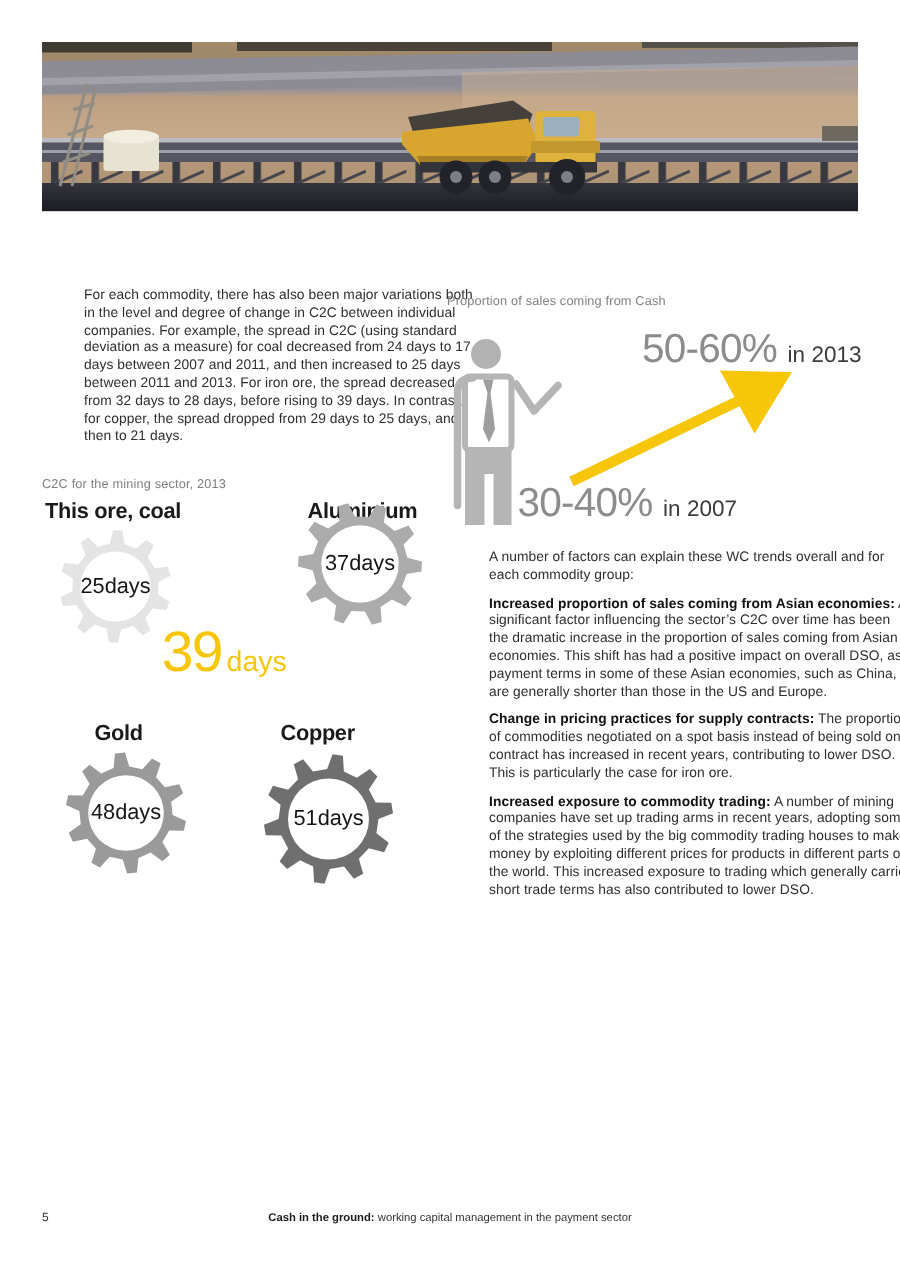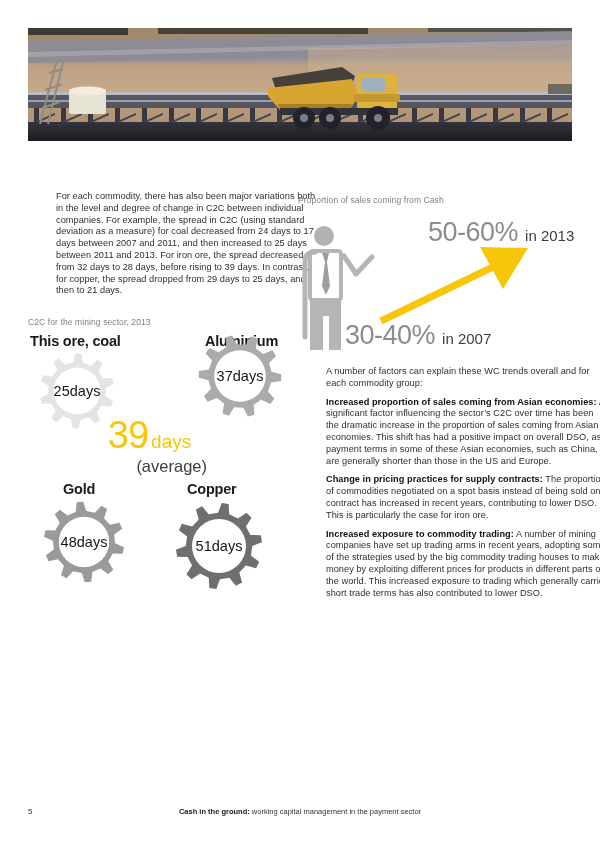--- a/index.html
+++ b/index.html
@@ -35,21 +35,21 @@
   .gear{position:absolute;}
   .gear svg{position:absolute;left:0;top:0;width:100%;height:100%;}
   .gear .gear-text{position:absolute;inset:0;display:flex;flex-direction:row;
                    align-items:center;justify-content:center;font-size:14.5px;
                    line-height:15px;color:#161616;text-align:center;}
   #gear-0{left:38px;top:352px;width:78px;height:78px;}
   #gear-1{left:197px;top:333px;width:86px;height:86px;}
   #gear-2{left:42px;top:500px;width:84px;height:84px;}
   #gear-3{left:174px;top:501px;width:90px;height:90px;}
   
-  #avg-block{position:absolute;left:92px;top:414px;width:115px;text-align:right;}
+  #avg-block{position:absolute;left:92px;top:414px;width:115px;text-align:left;}
   .avg-line{display:flex;align-items:baseline;justify-content:center;gap:3px;}
   .avg-number{font-size:38px;color:#f7c608;letter-spacing:-1px;}
   .avg-unit{font-size:19px;color:#f7c608;}
   .avg-label{font-size:16.5px;color:#3d3d3d;margin-top:0px;}
   
   #page-number{position:absolute;left:28px;top:807px;font-size:8px;color:#333333;}
   #footer-line{position:absolute;left:0;top:807px;width:600px;text-align:center;
                font-size:7.5px;color:#333333;}
   #footer-line b{color:#1a1a1a;}
 </style>
@@ -195,21 +195,20 @@
       <span>51</span>
       <span>days</span>
     </div>
   </div>
 
   <div id="avg-block">
     <div class="avg-line">
       <span class="avg-number">39</span>
       <span class="avg-unit">days</span>
     </div>
-    <div class="avg-label">(average)</div>
   </div>
 
   <div id="factors-col" class="body-text">
     <p>A number of factors can explain these WC trends overall and for each commodity group:</p>
     <p><b>Increased proportion of sales coming from Asian economies:</b><span> A significant factor influencing the sector’s C2C over time has been the dramatic increase in the proportion of sales coming from Asian economies. This shift has had a positive impact on overall DSO, as payment terms in some of these Asian economies, such as China, are generally shorter than those in the US and Europe.</span></p>
     <p><b>Change in pricing practices for supply contracts:</b><span> The proportion of commodities negotiated on a spot basis instead of being sold on contract has increased in recent years, contributing to lower DSO. This is particularly the case for iron ore.</span></p>
     <p><b>Increased exposure to commodity trading:</b><span> A number of mining companies have set up trading arms in recent years, adopting some of the strategies used by the big commodity trading houses to make money by exploiting different prices for products in different parts of the world. This increased exposure to trading which generally carries short trade terms has also contributed to lower DSO.</span></p>
   </div>
 
   <div id="page-number">5</div>

